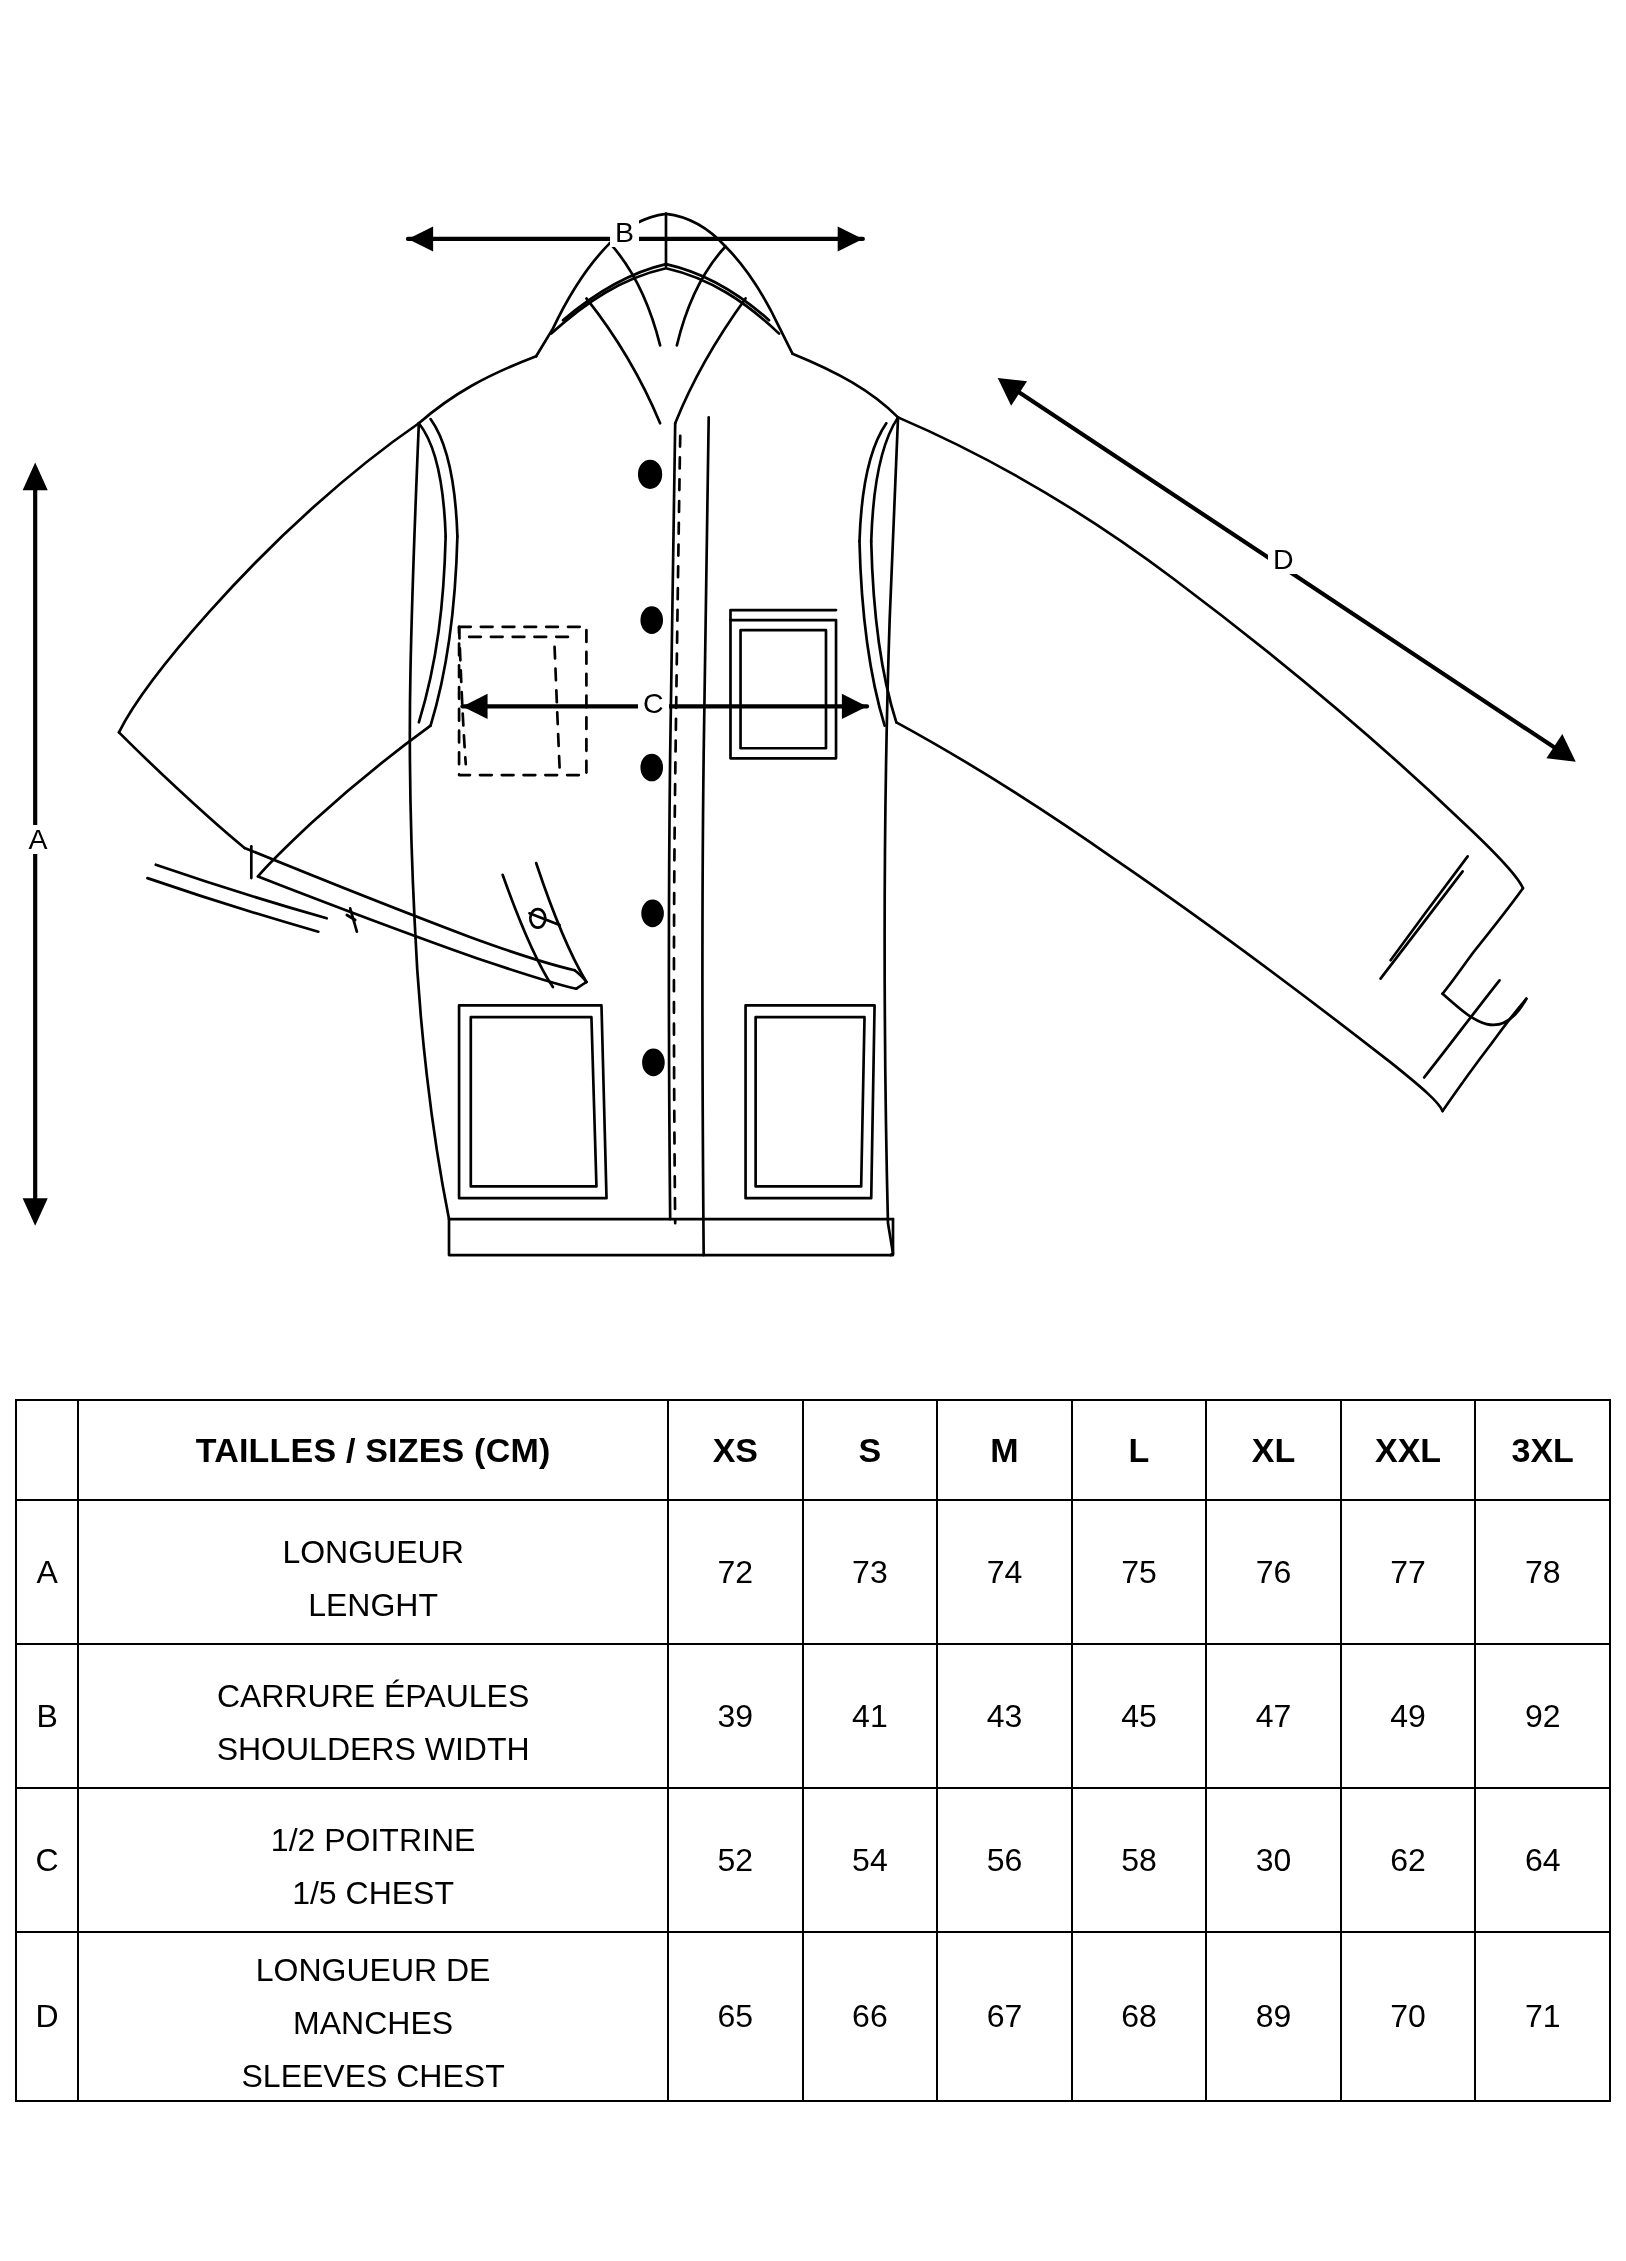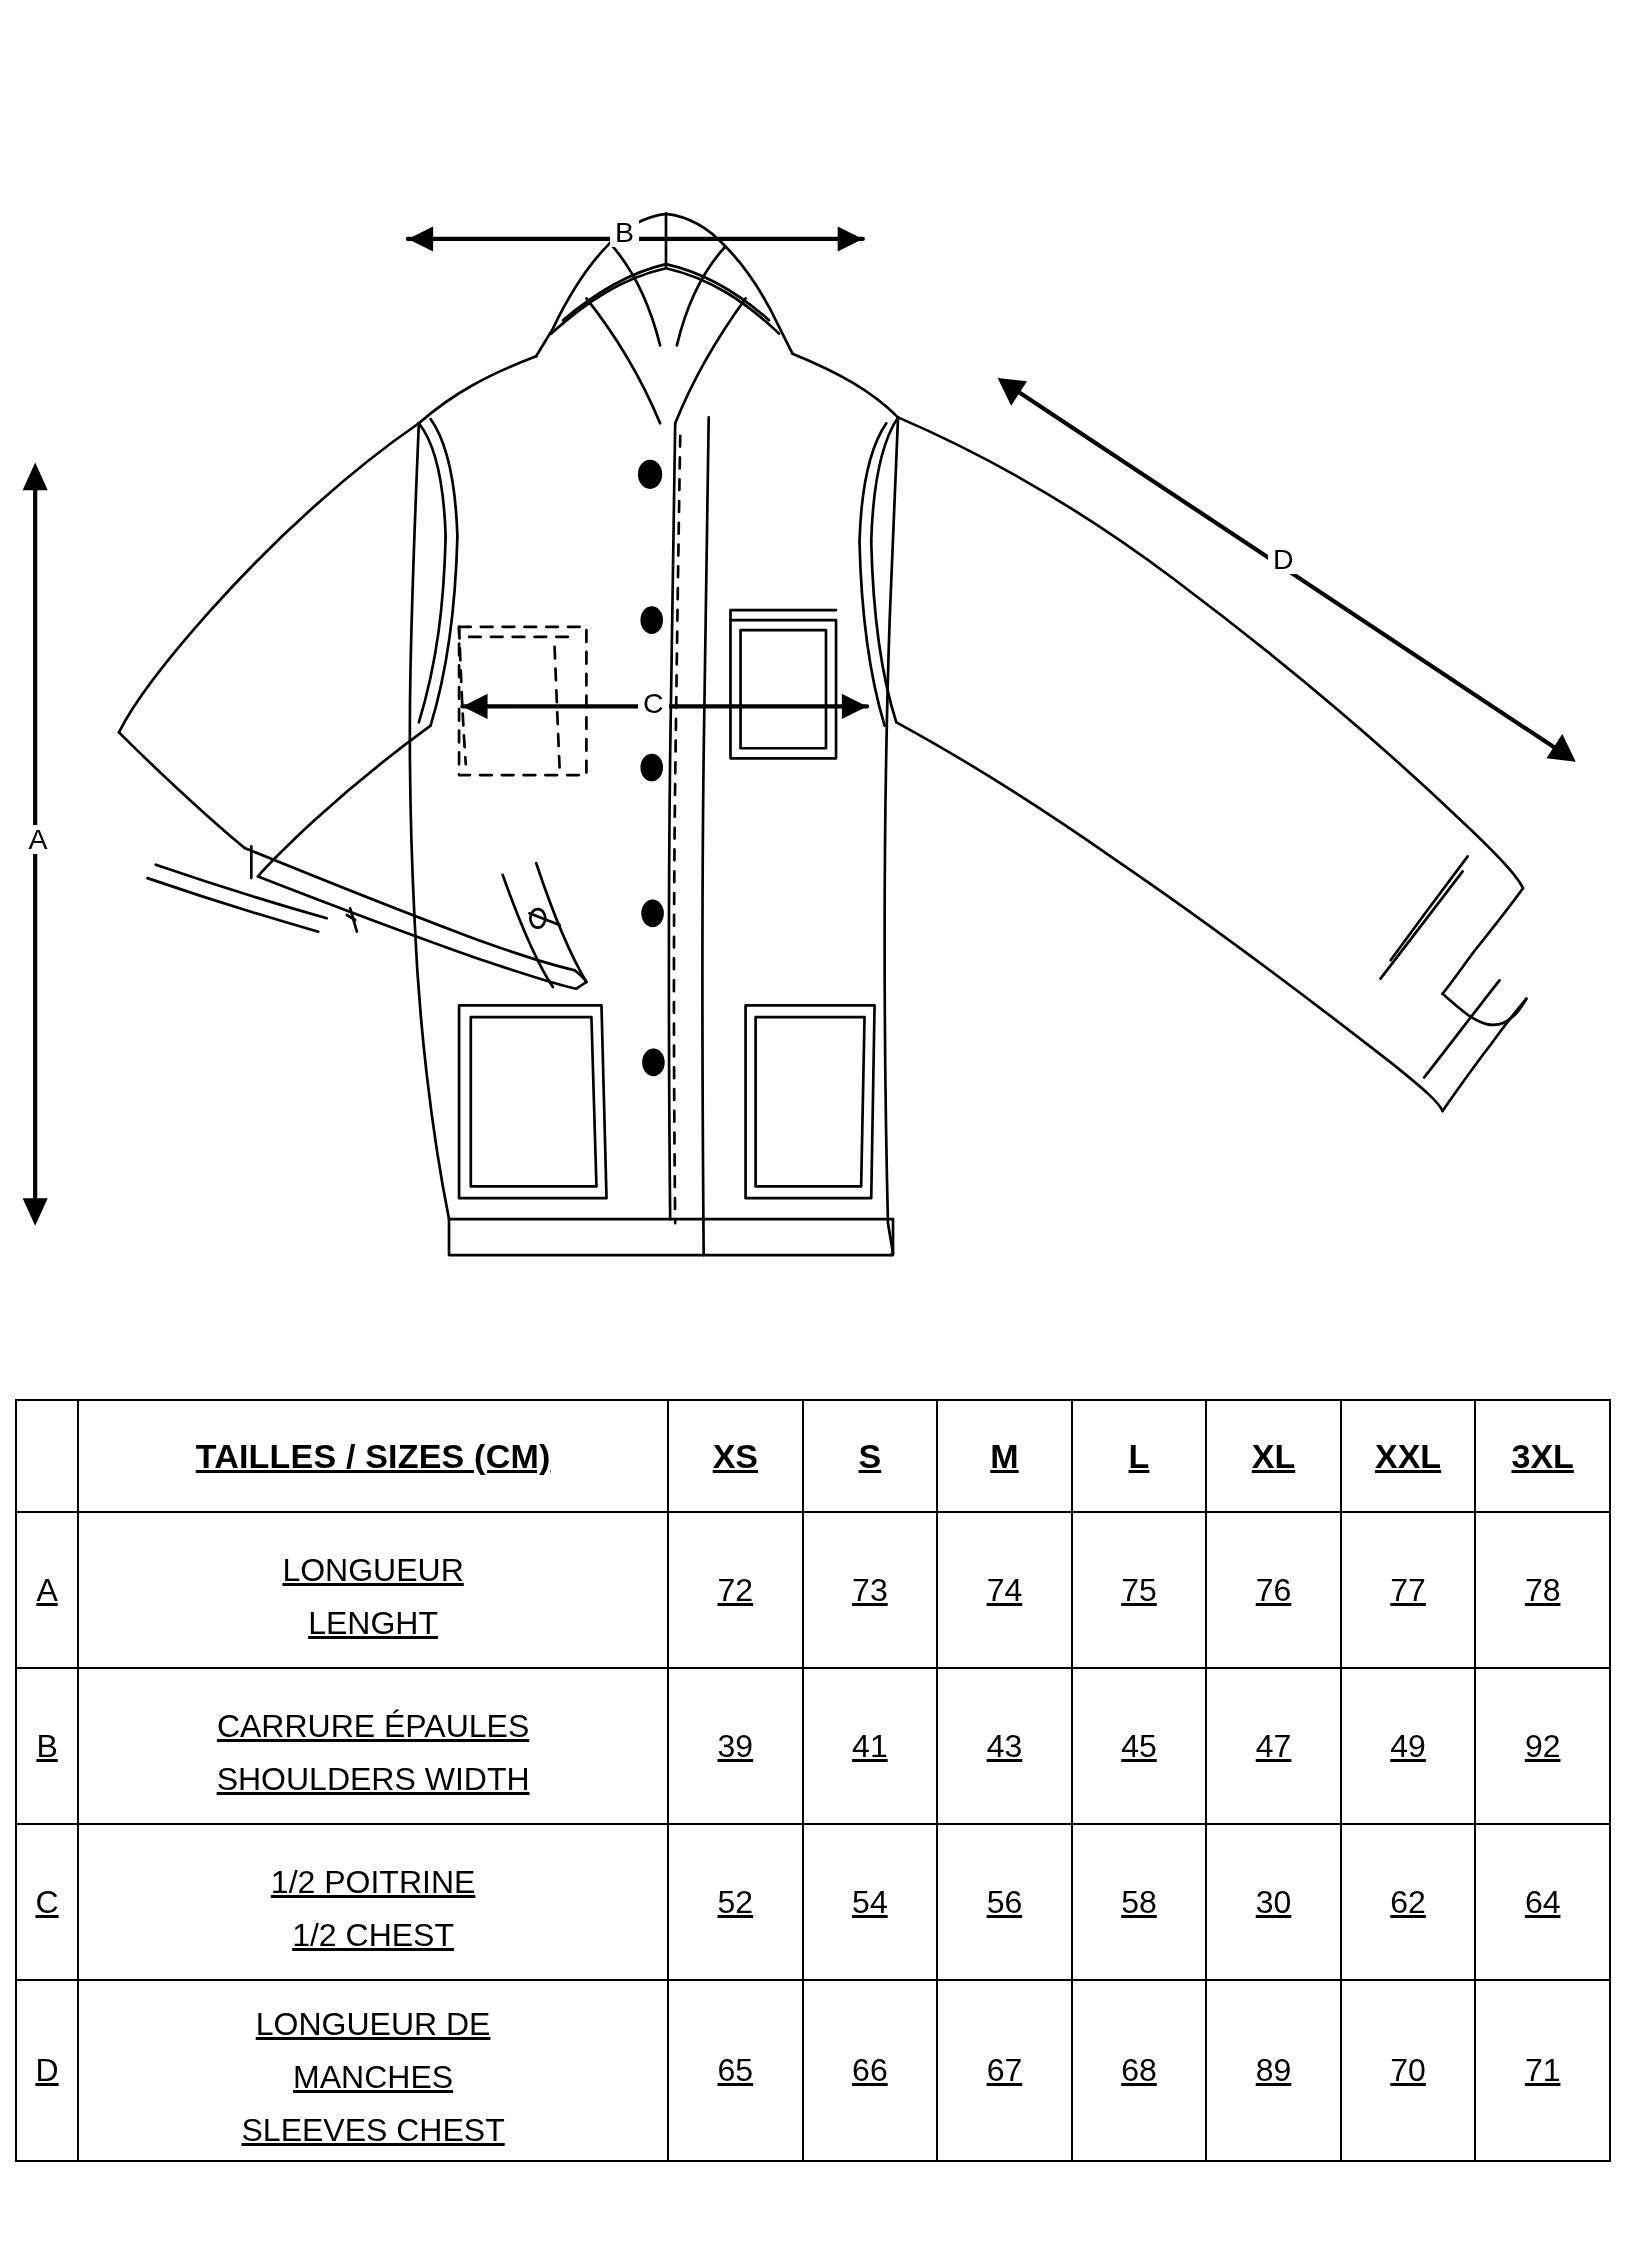--- a/index.html
+++ b/index.html
@@ -54,22 +54,21 @@
     table-layout: fixed;
   }
   table.size-table th,
   table.size-table td {
     border: 2.5px solid #000;
     text-align: center;
     vertical-align: middle;
     font-family: "Liberation Sans", sans-serif;
     font-size: 32px;
     color: #000;
-    padding: 10px;
-    text-decoration: underline;
+    padding: 4px;
   }
   table.size-table thead th {
     font-weight: bold;
     height: 90px;
     font-size: 34px;
   }
   table.size-table tbody td {
     height: 134px;
   }
   .col-letter { width: 60px; }
@@ -292,21 +291,21 @@
         <td class="val-cell">45</td>
         <td class="val-cell">47</td>
         <td class="val-cell">49</td>
         <td class="val-cell">92</td>
       </tr>
 
       <tr>
         <td class="letter-cell">C</td>
         <td class="desc-cell">
           <span class="desc-line">1/2 POITRINE</span>
-          <span class="desc-line">1/2 CHEST</span>
+          <span class="desc-line">1/5 CHEST</span>
         </td>
         <td class="val-cell">52</td>
         <td class="val-cell">54</td>
         <td class="val-cell">56</td>
         <td class="val-cell">58</td>
         <td class="val-cell">30</td>
         <td class="val-cell">62</td>
         <td class="val-cell">64</td>
       </tr>
 

